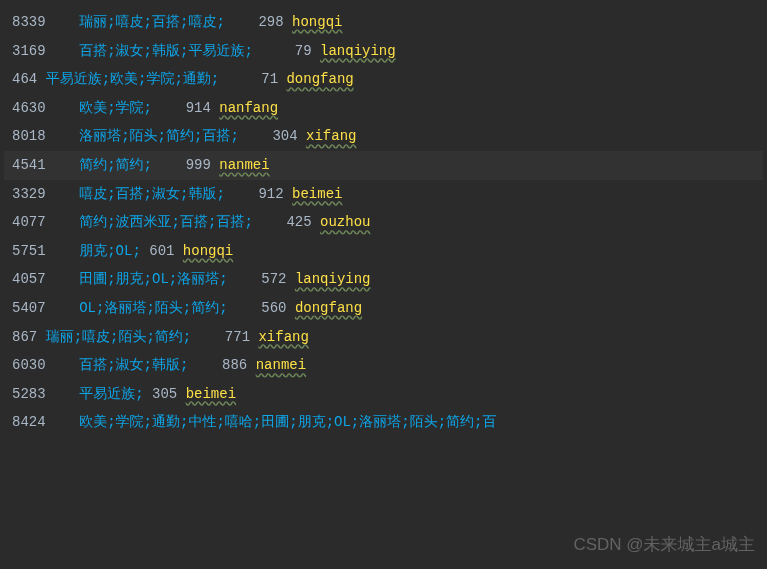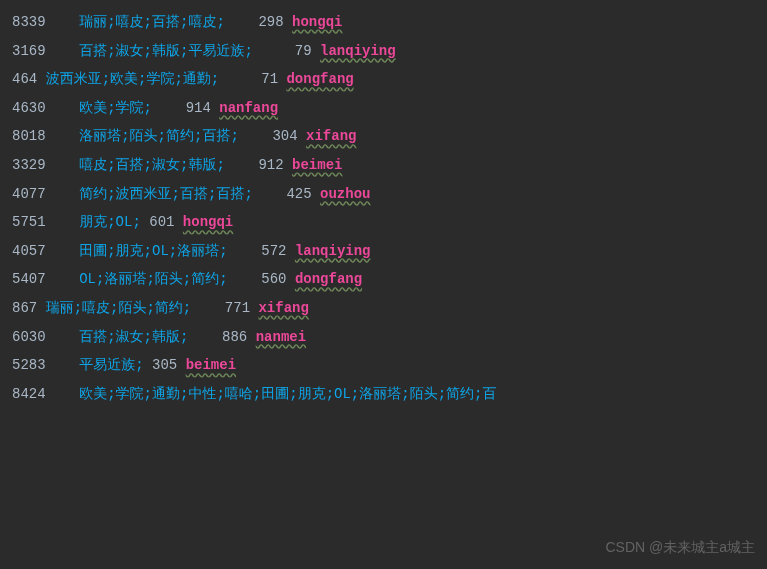--- a/index.html
+++ b/index.html
@@ -26,46 +26,46 @@
     .line.highlight {
       background: #323232;
     }
     .num {
       color: #a9b7c6;
     }
     .txt {
       color: #0ea5e9;
     }
     .word {
-      color: #ec4899;
+      color: #fde047;
       text-decoration: underline;
       text-decoration-style: wavy;
       text-decoration-color: #6e8759;
       text-underline-offset: 3px;
-      font-weight: bold;
     }
     .watermark {
       position: absolute;
       bottom: 8px;
       right: 12px;
       color: #7a7a7a;
-      font-size: 14px;
+      font-size: 17px;
       opacity: 0.7;
       font-family: sans-serif;
     }
   </style>
 </head>
 <body>
 
 <div id="content">
     <div class="line"><span class="num">8339</span>    <span class="txt">瑞丽;嘻皮;百搭;嘻皮;</span>    <span class="num">298</span> <span class="word">hongqi</span></div>
     <div class="line"><span class="num">3169</span>    <span class="txt">百搭;淑女;韩版;平易近族;</span>     <span class="num">79</span> <span class="word">lanqiying</span></div>
-    <div class="line"><span class="num">464</span> <span class="txt">波西米亚;欧美;学院;通勤;</span>     <span class="num">71</span> <span class="word">dongfang</span></div>
+    <div class="line"><span class="num">464</span> <span class="txt">平易近族;欧美;学院;通勤;</span>     <span class="num">71</span> <span class="word">dongfang</span></div>
     <div class="line"><span class="num">4630</span>    <span class="txt">欧美;学院;</span>    <span class="num">914</span> <span class="word">nanfang</span></div>
     <div class="line"><span class="num">8018</span>    <span class="txt">洛丽塔;陌头;简约;百搭;</span>    <span class="num">304</span> <span class="word">xifang</span></div>
+    <div class="line highlight"><span class="num">4541</span>    <span class="txt">简约;简约;</span>    <span class="num">999</span> <span class="word">nanmei</span></div>
     <div class="line"><span class="num">3329</span>    <span class="txt">嘻皮;百搭;淑女;韩版;</span>    <span class="num">912</span> <span class="word">beimei</span></div>
     <div class="line"><span class="num">4077</span>    <span class="txt">简约;波西米亚;百搭;百搭;</span>    <span class="num">425</span> <span class="word">ouzhou</span></div>
     <div class="line"><span class="num">5751</span>    <span class="txt">朋克;OL;</span> <span class="num">601</span> <span class="word">hongqi</span></div>
     <div class="line"><span class="num">4057</span>    <span class="txt">田圃;朋克;OL;洛丽塔;</span>    <span class="num">572</span> <span class="word">lanqiying</span></div>
     <div class="line"><span class="num">5407</span>    <span class="txt">OL;洛丽塔;陌头;简约;</span>    <span class="num">560</span> <span class="word">dongfang</span></div>
     <div class="line"><span class="num">867</span> <span class="txt">瑞丽;嘻皮;陌头;简约;</span>    <span class="num">771</span> <span class="word">xifang</span></div>
     <div class="line"><span class="num">6030</span>    <span class="txt">百搭;淑女;韩版;</span>    <span class="num">886</span> <span class="word">nanmei</span></div>
     <div class="line"><span class="num">5283</span>    <span class="txt">平易近族;</span> <span class="num">305</span> <span class="word">beimei</span></div>
     <div class="line"><span class="num">8424</span>    <span class="txt">欧美;学院;通勤;中性;嘻哈;田圃;朋克;OL;洛丽塔;陌头;简约;百</span></div>
   </div>

